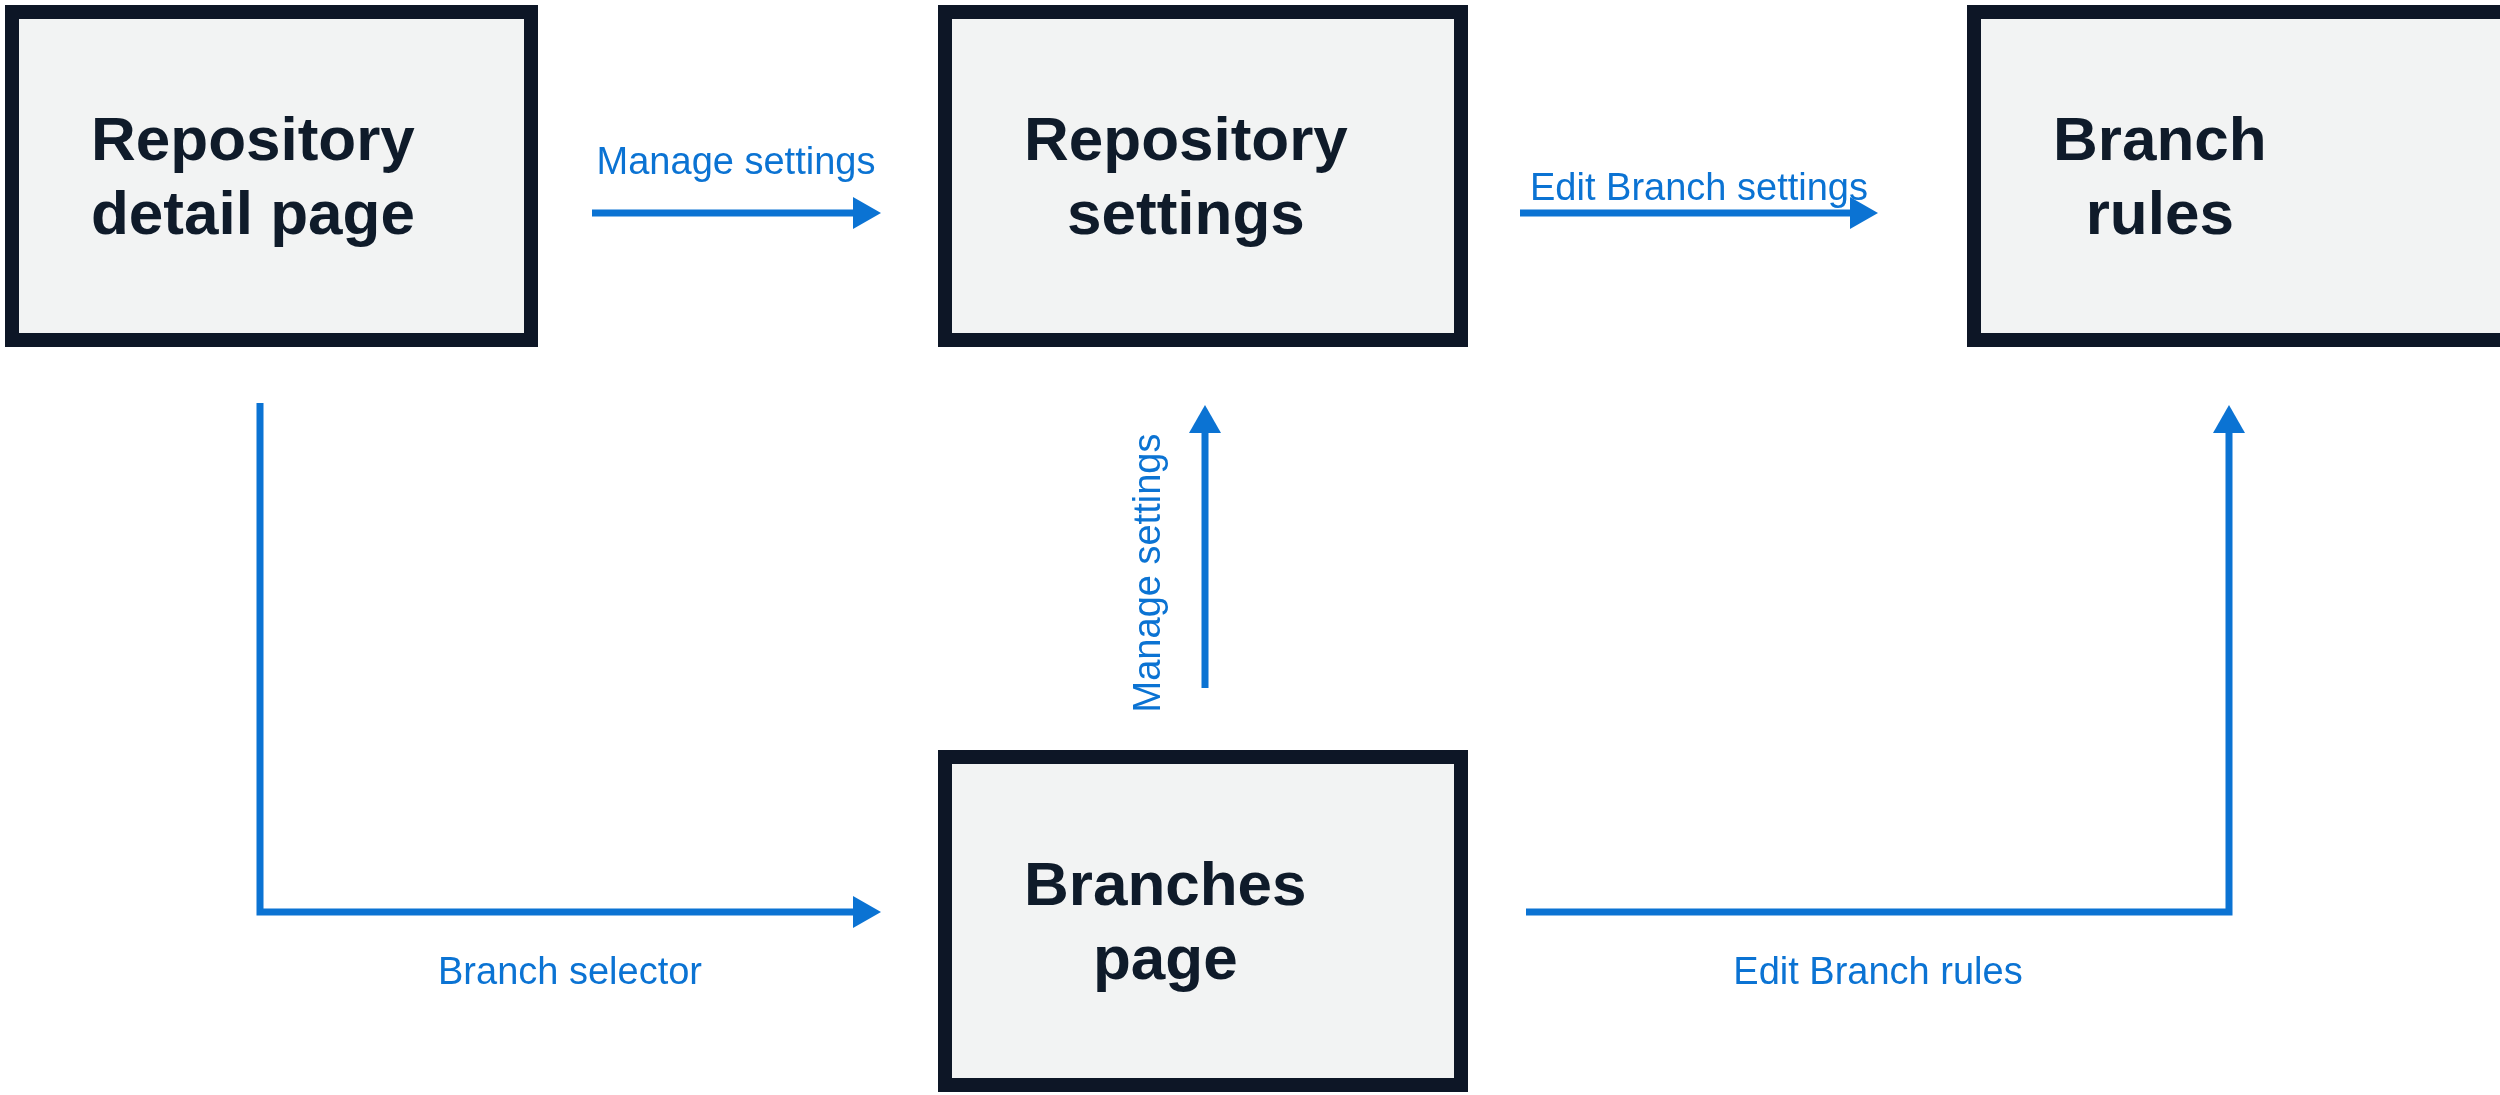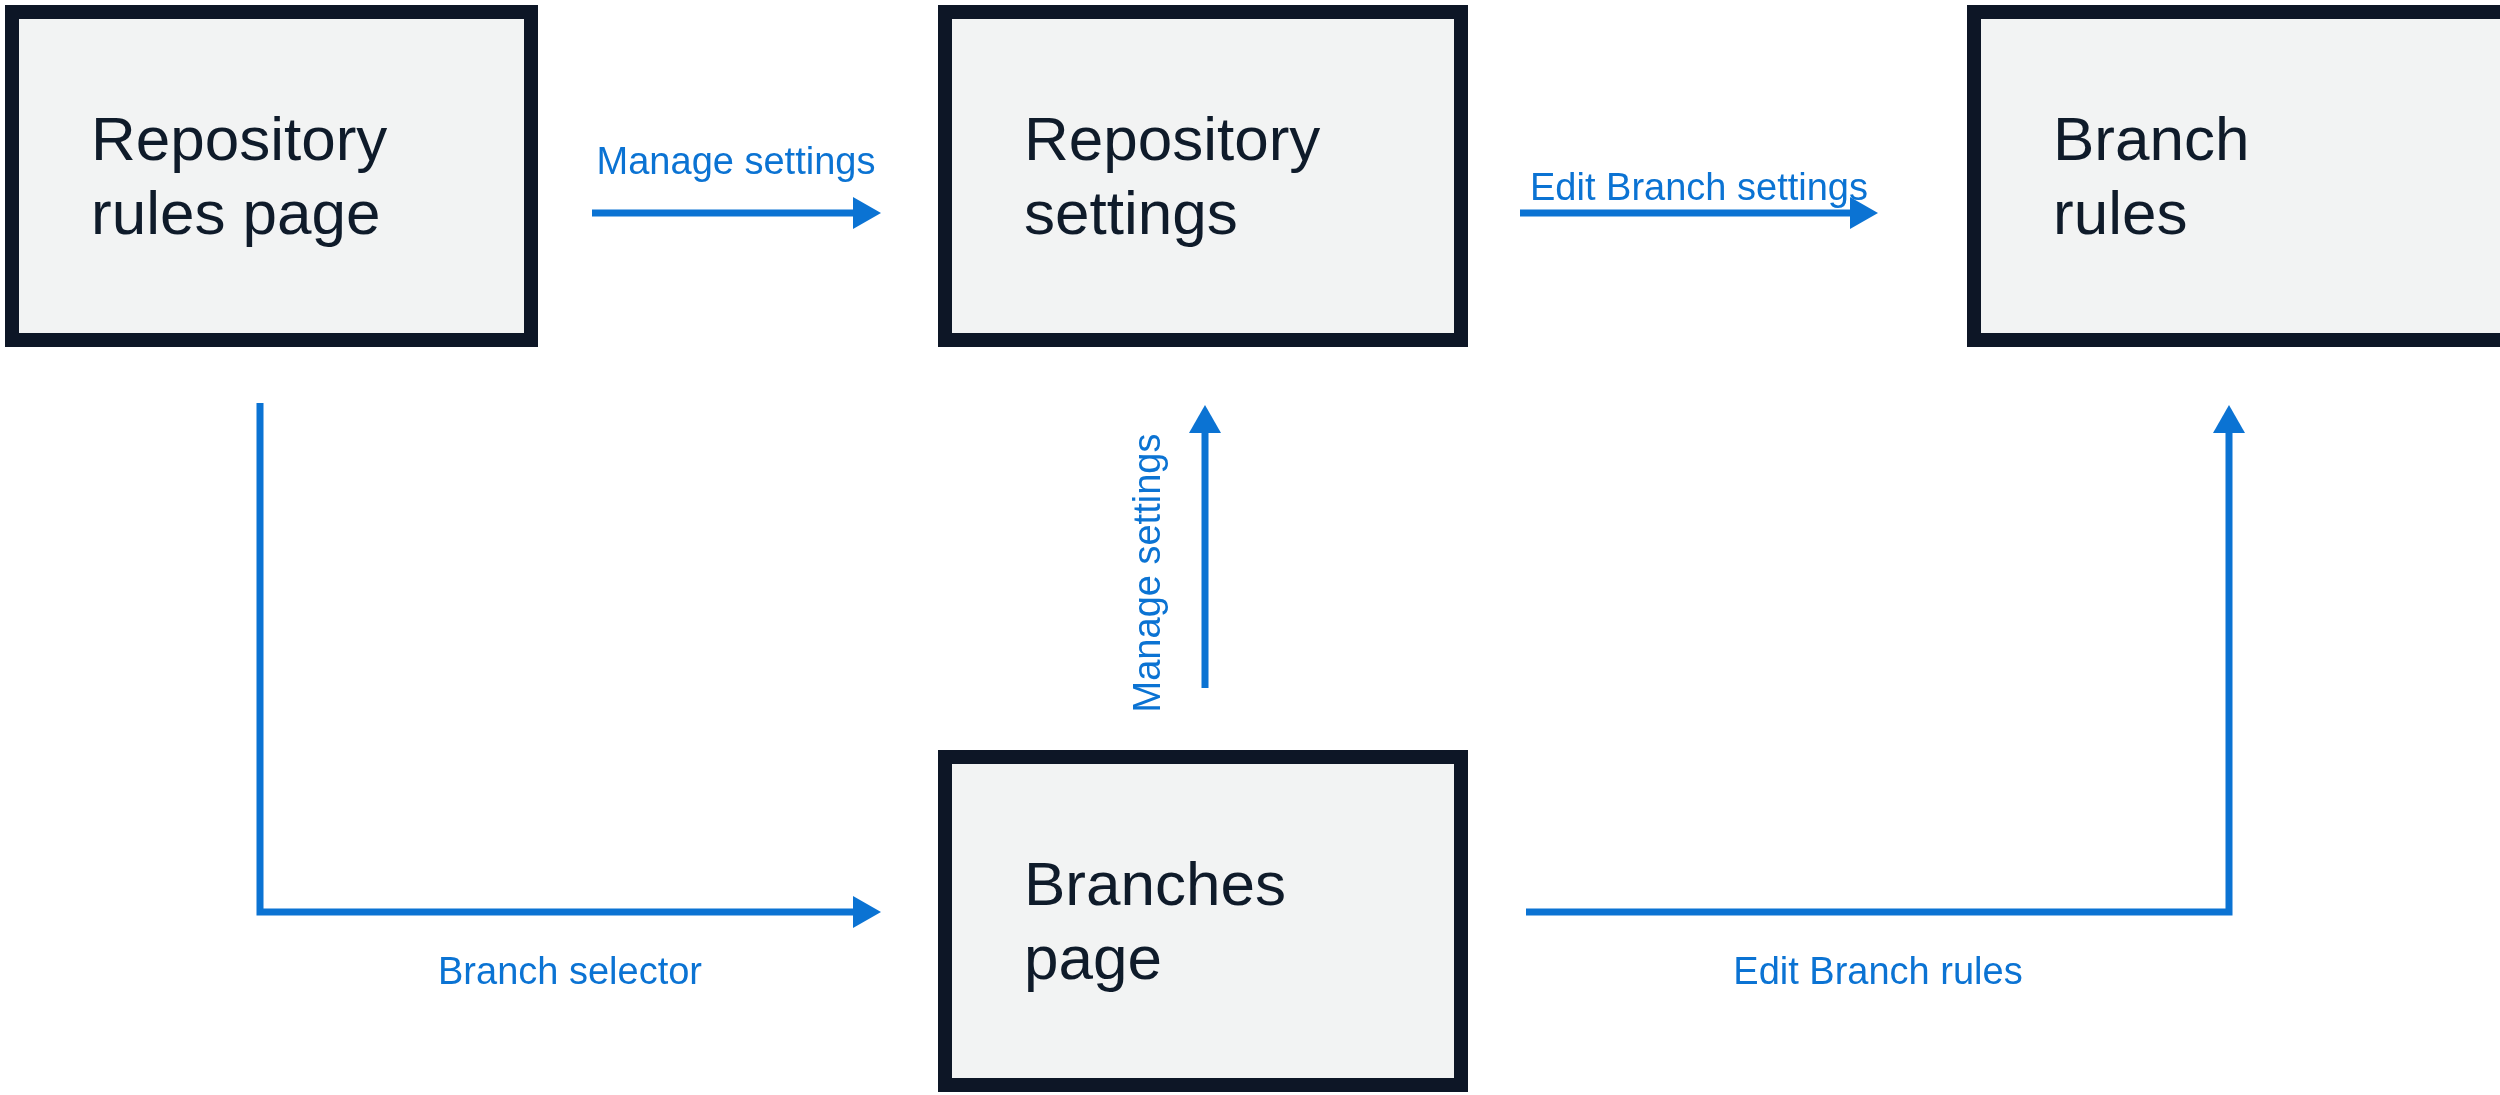--- a/index.html
+++ b/index.html
@@ -27,25 +27,26 @@
     box-sizing: border-box;
     background: #f2f3f3;
     border: 14px solid #0d1626;
     display: flex;
     align-items: center;
   }
   .box-title {
     display: flex;
     flex-direction: column;
     padding-left: 72px;
-    font-weight: normal;
+    font-weight: bold;
     font-size: 62px;
     line-height: 74px;
     color: #0f1b2a;
     letter-spacing: 0px;
+    text-align: center;
   }
   .edge-label {
     position: absolute;
     font-size: 38px;
     line-height: 42px;
     color: #0b73d3;
     white-space: nowrap;
     transform: translateX(-50%);
   }
   .edge-label.vertical {
@@ -86,21 +87,21 @@
     </g>
     <g>
       <path d="M 1526 912 L 2229 912 L 2229 430" fill="none" stroke="#0b73d3" stroke-width="7" stroke-linejoin="miter"></path>
       <polygon points="2213,433 2229,405 2245,433" fill="#0b73d3"></polygon>
     </g>
   </svg>
 
   <div class="box" id="box-repository-detail-page">
     <div class="box-title">
       <span>Repository</span>
-      <span>rules page</span>
+      <span>detail page</span>
     </div>
   </div>
 
   <div class="box" id="box-repository-settings">
     <div class="box-title">
       <span>Repository</span>
       <span>settings</span>
     </div>
   </div>
 

